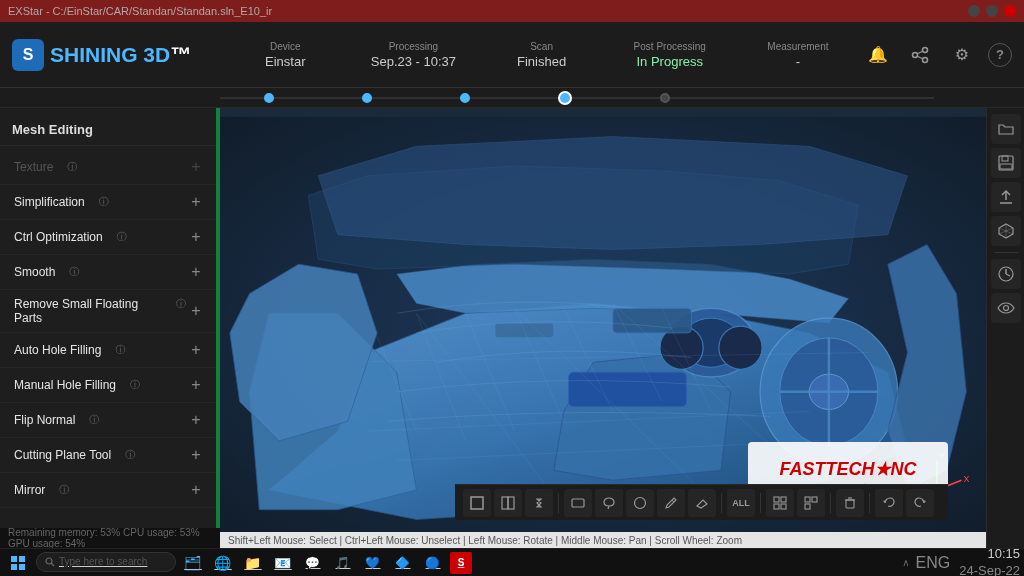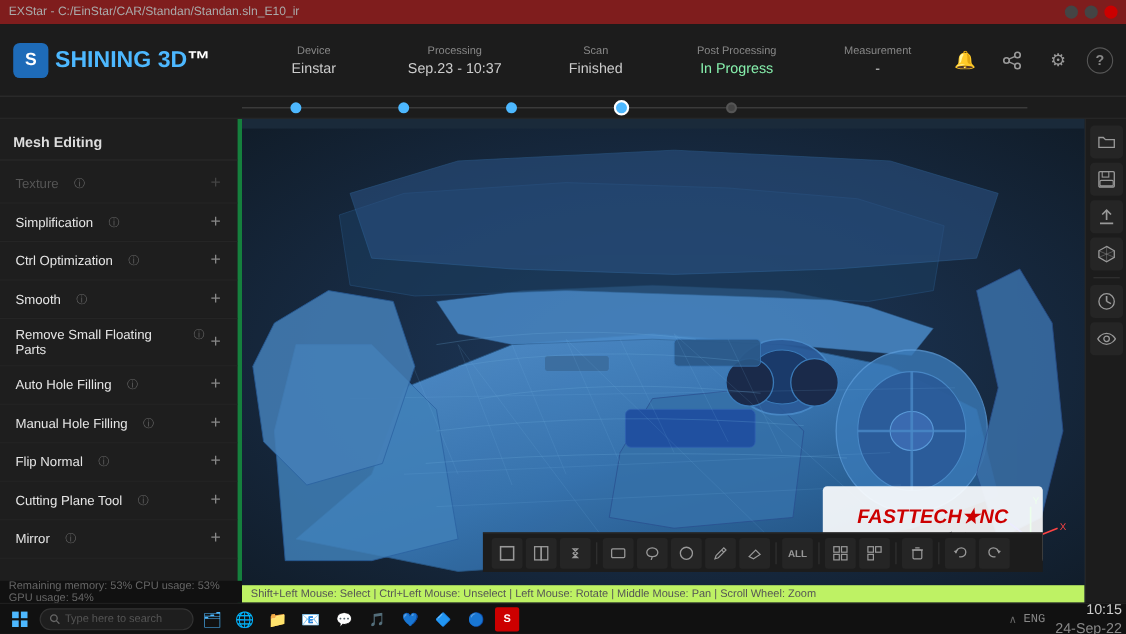--- a/index.html
+++ b/index.html
@@ -234,21 +234,21 @@
     #bottom-toolbar {
       height: 36px;
       background: #1c1c1c;
       border-top: 1px solid #2a2a2a;
       display: flex;
       align-items: center;
       padding: 0 8px;
       gap: 3px;
       position: absolute;
       bottom: 28px;
-      left: 219px;
+      left: 235px;
       right: 38px;
     }
     .bt-btn {
       width: 28px; height: 28px;
       background: #252525;
       border-radius: 3px;
       display: flex; align-items: center; justify-content: center;
       cursor: pointer;
       color: #999;
       font-size: 12px;
@@ -317,22 +317,23 @@
       left: 0;
       right: 0;
       display: flex;
       align-items: center;
       justify-content: space-between;
       padding: 0 4px;
       border-top: 1px solid #222;
     }
     #taskbar-left {
       display: flex;
-      align-items: center;
+      align-items: flex-start;
       gap: 4px;
+      text-decoration: underline;
     }
     #start-btn {
       width: 28px; height: 22px;
       display: flex; align-items: center; justify-content: center;
       cursor: pointer;
     }
     #search-bar {
       width: 140px; height: 20px;
       background: #1e1e1e;
       border: 1px solid #333;
@@ -700,21 +701,21 @@
           </svg>
       </div>
       <div class="bt-btn">
         <svg width="14" height="14" viewBox="0 0 14 14">
             <path d="M11,7 C11,4 8.5,2 6,2 C3.5,2 2,4 2,6 C2,9 5,11 8,10" stroke="#999" stroke-width="1.2" fill="none"></path>
             <polygon points="11,7 13,5 9,4" fill="#999"></polygon>
           </svg>
       </div>
     </div>
 
-    <div id="mousehint-bar" style="position:absolute; bottom:0; left:0; right:0; height:16px; background:#bef264; display:flex; align-items:center; padding:0 8px;">
+    <div id="mousehint-bar" style="position:absolute; bottom:0; left:0; right:0; height:16px; background:#e5e5e5; display:flex; align-items:center; padding:0 8px;">
       <span style="font-size:10px; color:#555;">Shift+Left Mouse: Select | Ctrl+Left Mouse: Unselect | Left Mouse: Rotate | Middle Mouse: Pan | Scroll Wheel: Zoom</span>
     </div>
   </div>
 
   <div id="right-toolbar">
     <div class="rt-btn">
       <svg width="18" height="18" viewBox="0 0 18 18">
           <path d="M2,5 L2,14 L16,14 L16,7 L8,7 L6,5 Z" stroke="#999" stroke-width="1.2" fill="none"></path>
         </svg>
     </div>
@@ -785,20 +786,20 @@
     <div class="taskbar-app" style="color:#0f0; font-size:12px;">💬</div>
     <div class="taskbar-app" style="color:#f0f; font-size:12px;">🎵</div>
     <div class="taskbar-app" style="color:#4db8ff; font-size:12px;">💙</div>
     <div class="taskbar-app" style="color:#4db8ff; font-size:12px;">🔷</div>
     <div class="taskbar-app" style="color:#0af; font-size:12px;">🔵</div>
     <div class="taskbar-app" style="background:#c00; color:white; font-size:10px; width:22px; border-radius:2px; font-weight:bold;">S</div>
   </div>
   <div id="taskbar-right">
     <div id="sys-icons">
       <span style="font-size:10px; color:#666;">∧</span>
-      <span style="font-size:11px; color:#888; margin: 0 3px; font-family: Liberation Mono, monospace;">ENG</span>
+      <span style="font-size:16px; color:#888; margin: 0 3px;">ENG</span>
     </div>
     <div id="clock">
       <div style="font-size:13px; color:#ccc;">10:15</div>
       <div style="font-size:13px; color:#888;">24-Sep-22</div>
     </div>
   </div>
 </div>
 
 </body></html>

